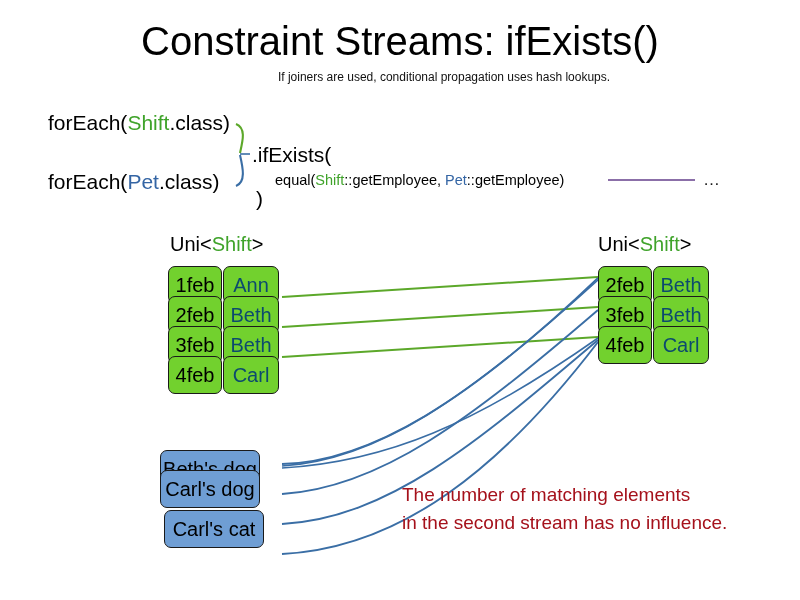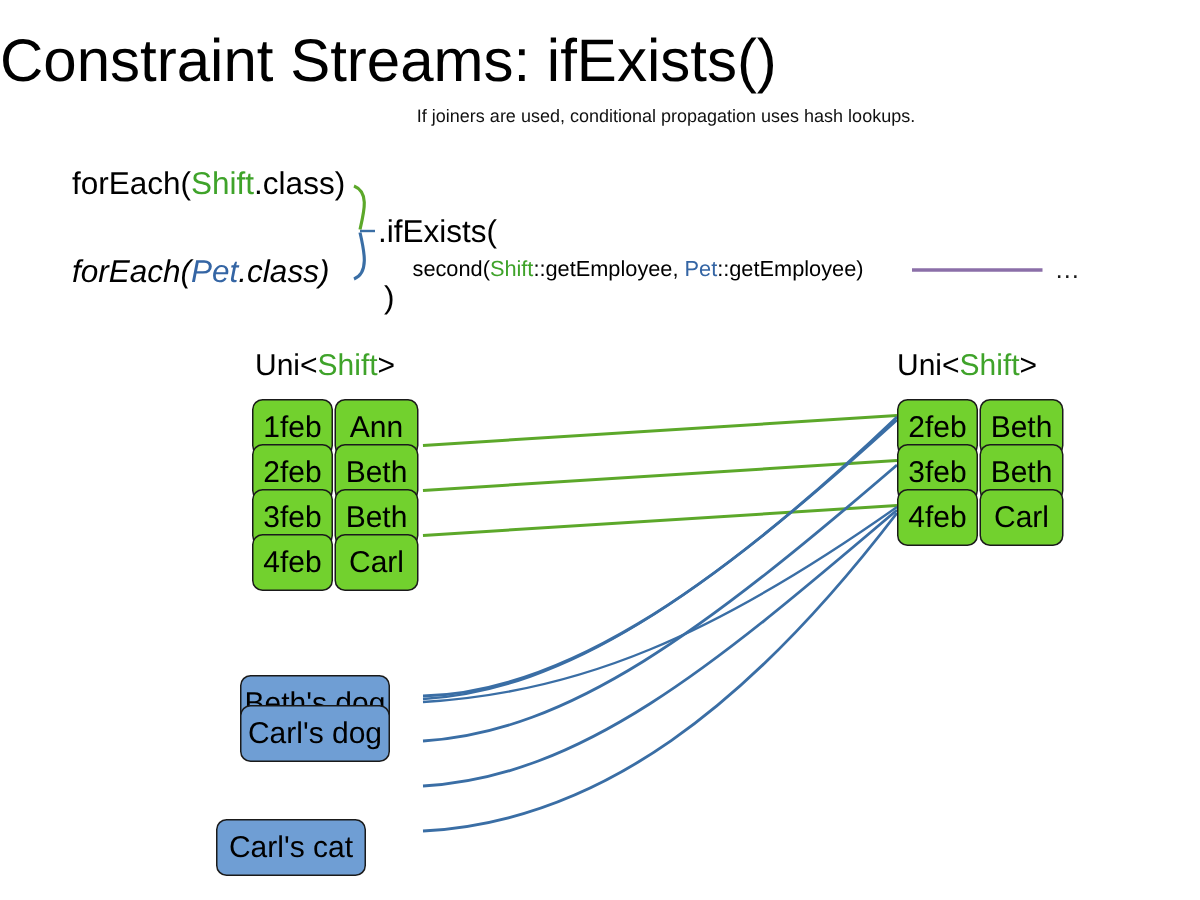--- a/index.html
+++ b/index.html
@@ -20,20 +20,21 @@
     left: 0; top: 0;
     width: 800px;
     height: 600px;
   }
   .abs { position: absolute; }
 
   
   #title {
     left: 0; top: 18px;
     width: 800px;
+    text-align: center;
     font-size: 40px;
     line-height: 46px;
     color: #000;
     white-space: nowrap;
   }
   #subtitle {
     left: 0; top: 67px;
     width: 800px;
     text-align: center;
     font-size: 12px;
@@ -43,21 +44,21 @@
   }
 
   
   .code-line {
     font-size: 21px;
     line-height: 24px;
     white-space: nowrap;
     color: #000;
   }
   #code-shift { left: 48px; top: 111px; }
-  #code-pet   { left: 48px; top: 170px; font-style: italic; }
+  #code-pet   { left: 48px; top: 170px; }
   #code-ifexists { left: 252px; top: 143px; font-size: 21px; line-height: 24px; white-space: nowrap; }
   #code-equal {
     left: 275px; top: 171px;
     font-size: 14.5px;
     line-height: 18px;
     white-space: nowrap;
   }
   #code-close-paren { left: 256px; top: 187px; font-size: 21px; line-height: 24px; }
   #code-ellipsis {
     left: 703px; top: 170px;
@@ -96,21 +97,21 @@
     align-items: center;
     justify-content: center;
     font-size: 20px;
     line-height: 20px;
     white-space: nowrap;
     padding: 18px 4px;
   }
   .cell-green { background: #72d12e; }
   .cell-blue  { background: #6f9ed4; }
   .cell-date  { color: #000; width: 54px; }
-  .cell-name  { color: #000000; width: 56px; }
+  .cell-name  { color: #0c4a6e; width: 56px; }
   .cell-pet   { color: #000; width: 100px; }
 
   
   #note {
     left: 402px; top: 481px;
     width: 380px;
     font-size: 19px;
     line-height: 28px;
     color: #a5111b;
     white-space: nowrap;
@@ -131,21 +132,21 @@
 
   <div class="abs" id="title">Constraint Streams: ifExists()</div>
   <div class="abs" id="subtitle">If joiners are used, conditional propagation uses hash lookups.</div>
 
   <div class="abs code-line" id="code-shift"><span>forEach(</span><span class="tok-shift">Shift</span><span>.class)</span></div>
 
   <div class="abs code-line" id="code-pet"><span>forEach(</span><span class="tok-pet">Pet</span><span>.class)</span></div>
 
   <div class="abs" id="code-ifexists">.ifExists(</div>
 
-  <div class="abs" id="code-equal"><span>second(</span><span class="tok-shift">Shift</span><span>::getEmployee, </span><span class="tok-pet">Pet</span><span>::getEmployee)</span></div>
+  <div class="abs" id="code-equal"><span>equal(</span><span class="tok-shift">Shift</span><span>::getEmployee, </span><span class="tok-pet">Pet</span><span>::getEmployee)</span></div>
 
   <div class="abs" id="code-close-paren">)</div>
 
   <div class="abs" id="code-ellipsis">…</div>
 
   <svg id="wires" viewBox="0 0 800 600">
 
     <path d="M 236,124 C 246,128 243,140 240,153" fill="none" stroke="#5ca82a" stroke-width="2.1"></path>
 
     <path d="M 236,186 C 246,182 243,168 240,155" fill="none" stroke="#3a6ea5" stroke-width="2.1"></path>
@@ -200,18 +201,22 @@
     <div class="cell cell-green cell-name">Carl</div>
   </div>
 
 
   <div class="fact-row" style="left:160px; top:450px;">
     <div class="cell cell-blue cell-pet">Beth's dog</div>
   </div>
   <div class="fact-row" style="left:160px; top:480px;align-items:flex-end;">
     <div class="cell cell-blue cell-pet">Carl's dog</div>
   </div>
-  <div class="fact-row" style="left:144px; top:510px;margin-top:36px;">
+  <div class="fact-row" style="left:164px; top:510px;">
     <div class="cell cell-blue cell-pet">Carl's cat</div>
   </div>
 
+  <div class="abs" id="note">
+    <div>The number of matching elements</div>
+    <div>in the second stream has no influence.</div>
+  </div>
 
 </div>
 
 </body></html>

